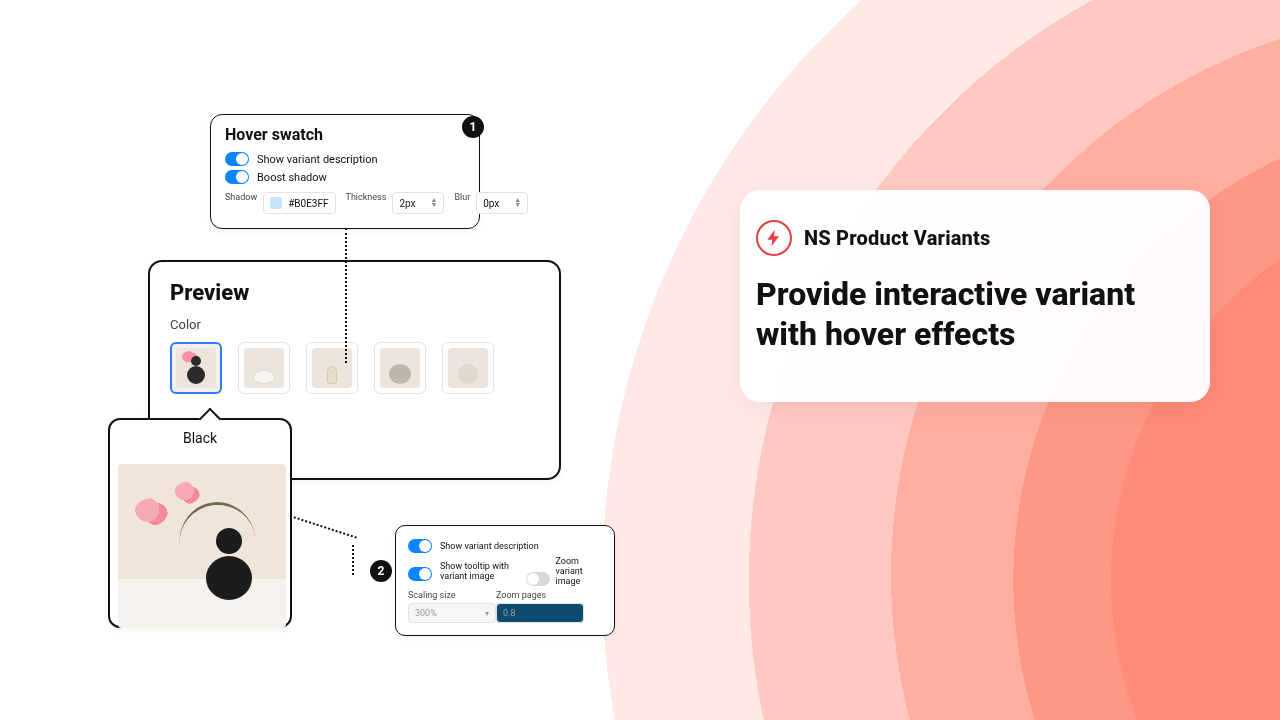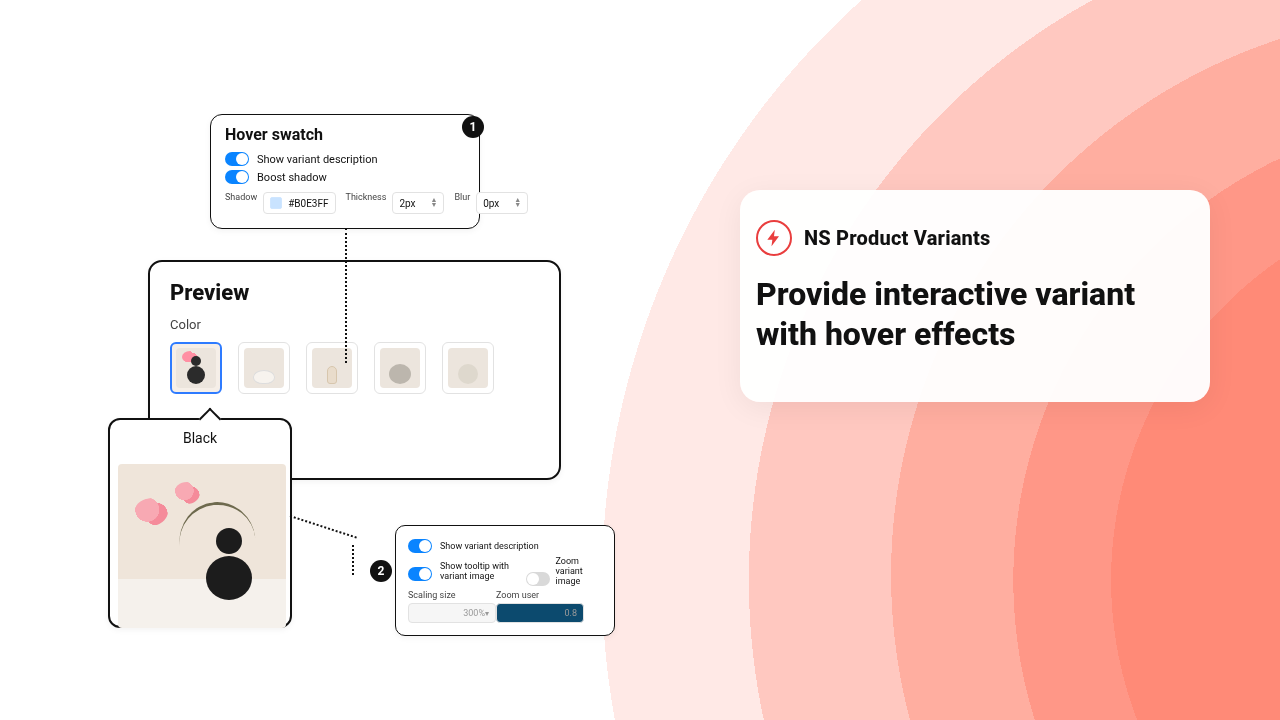--- a/index.html
+++ b/index.html
@@ -139,21 +139,21 @@
   .photo .stem{position:absolute;left:60px;top:38px;width:76px;height:50px;border-top:3px solid #6e6a4e;border-radius:50% 50% 0 0/80% 80% 0 0;transform:rotate(-6deg)}
   .photo .bloom{position:absolute;width:34px;height:28px;border-radius:50%;
     background:radial-gradient(circle at 40% 40%,#f8a9b3 0 45%,transparent 46%),radial-gradient(circle at 65% 60%,#f58b9a 0 40%,transparent 41%)}
   .photo .b1{left:16px;top:34px;transform:rotate(-8deg)}
   .photo .b2{left:56px;top:18px;width:26px;height:22px}
 
   
   .p4{left:395px;top:525px;width:220px;padding:10px 12px 12px;border-width:1.5px;border-radius:10px}
   .p4 .row{display:flex;align-items:center;gap:8px;font-size:9px;margin:3px 0}
   .p4 .cols{display:flex;margin-top:4px}
-  .sel-input{height:20px;width:88px;border:1px solid var(--border-soft);border-radius:4px;background:#f6f6f6;display:flex;align-items:center;justify-content:flex-end;padding:0 6px;font-size:9px;color:#9a9a9a}
+  .sel-input{height:20px;width:88px;border:1px solid var(--border-soft);border-radius:4px;background:#f6f6f6;display:flex;align-items:center;justify-content:space-between;padding:0 6px;font-size:9px;color:#9a9a9a}
   .sel-input.plain{background:#0c4a6e}
   .chev{font-size:8px;color:#999}
   .mini-label{font-size:9px;color:#444;margin-bottom:3px;display:block}
 
 </style>
 </head>
 <body>
 
 <div class="arcs">
   <div class="arc arc1"></div>
@@ -290,19 +290,19 @@
   </div>
   <div class="cols">
     <div>
       <span class="mini-label">Scaling size</span>
       <div class="sel-input">
         <span>300%</span>
         <span class="chev">▾</span>
       </div>
     </div>
     <div>
-      <span class="mini-label">Zoom user</span>
+      <span class="mini-label">Zoom pages</span>
       <div class="sel-input plain">
         <span>0.8</span>
       </div>
     </div>
   </div>
 </div>
 
 </body></html>

